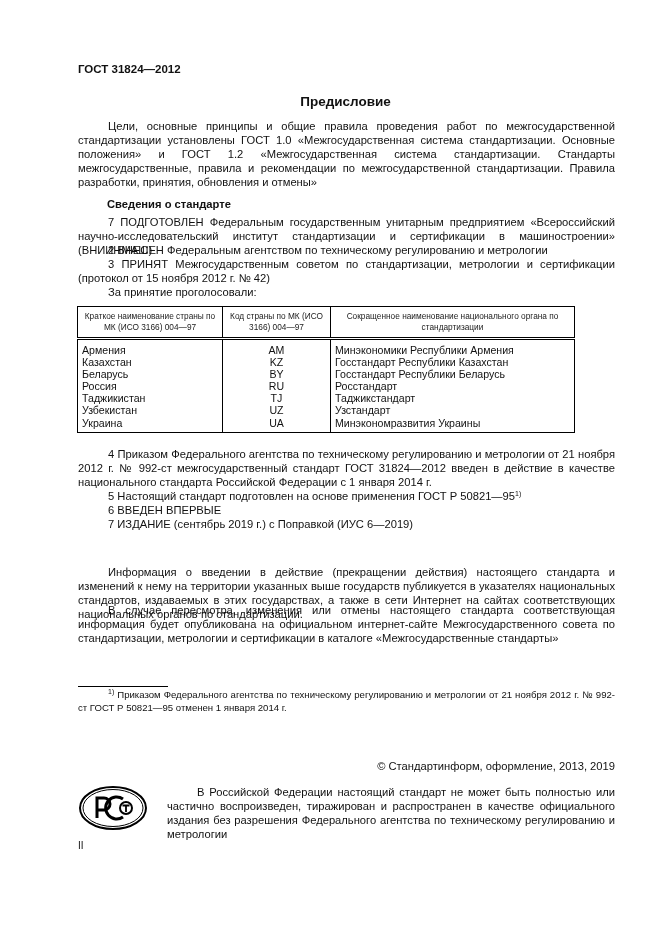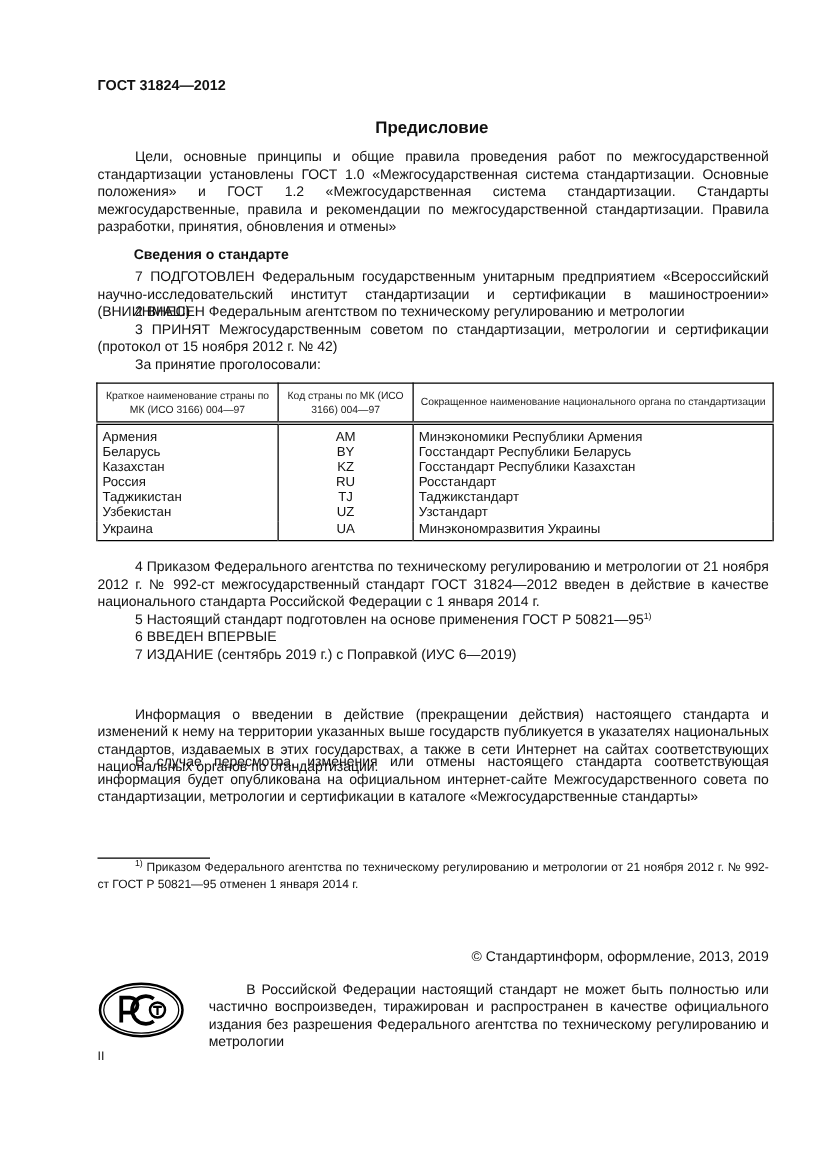--- a/index.html
+++ b/index.html
@@ -6,21 +6,21 @@
   body { width: 661px; height: 935px; position: relative; overflow: hidden;
          font-family: "Liberation Sans", sans-serif; color: #111; }
   .abs { position: absolute; }
   .hdr { left: 78px; top: 63px; font-size: 11.5px; font-weight: bold; }
   .title { left: 0; width: 661px; top: 94px; text-align: center; padding-left: 30px; box-sizing: border-box;
            font-size: 13.5px; font-weight: bold; }
   .para { position: absolute; left: 78px; width: 537px; font-size: 11.2px; line-height: 13.9px;
           text-align: justify; margin: 0; }
   .ind { text-indent: 30px; }
   .sect { left: 107px; top: 198px; font-size: 11.2px; font-weight: bold; }
-  table.vote { position: absolute; left: 77px; top: 306px; width: 542px; border-collapse: collapse;
+  table.vote { position: absolute; left: 77px; top: 306px; width: 498px; border-collapse: collapse;
                border: 1.5px solid #000; font-size: 10.6px; }
   table.vote th { font-weight: normal; font-size: 8.3px; color: #222; line-height: 10.5px;
                   border: 1px solid #000; border-bottom: 3px double #000; padding: 2px 3px 3px; text-align: center;
                   height: 25px; }
   table.vote td { border-left: 1px solid #000; border-right: 1px solid #000; padding: 0 4px; line-height: 12.1px; }
   table.vote tr.first td { padding-top: 4px; }
   table.vote tr.last td { padding-bottom: 3px; }
   td.c { text-align: center; }
   .italic { }
   .fnline { left: 78px; top: 686px; width: 90px; border-top: 1px solid #000; }
@@ -65,28 +65,28 @@
       <th>Сокращенное наименование национального органа по стандартизации</th>
     </tr>
   </thead>
   <tbody>
     <tr class="first">
       <td>Армения</td>
       <td class="c">AM</td>
       <td>Минэкономики Республики Армения</td>
     </tr>
     <tr>
+      <td>Казахстан</td>
+      <td class="c">KZ</td>
+      <td>Госстандарт Республики Казахстан</td>
+    </tr>
+    <tr>
       <td>Беларусь</td>
       <td class="c">BY</td>
       <td>Госстандарт Республики Беларусь</td>
-    </tr>
-    <tr>
-      <td>Казахстан</td>
-      <td class="c">KZ</td>
-      <td>Госстандарт Республики Казахстан</td>
     </tr>
     <tr>
       <td>Россия</td>
       <td class="c">RU</td>
       <td>Росстандарт</td>
     </tr>
     <tr>
       <td>Таджикистан</td>
       <td class="c">TJ</td>
       <td>Таджикстандарт</td>

